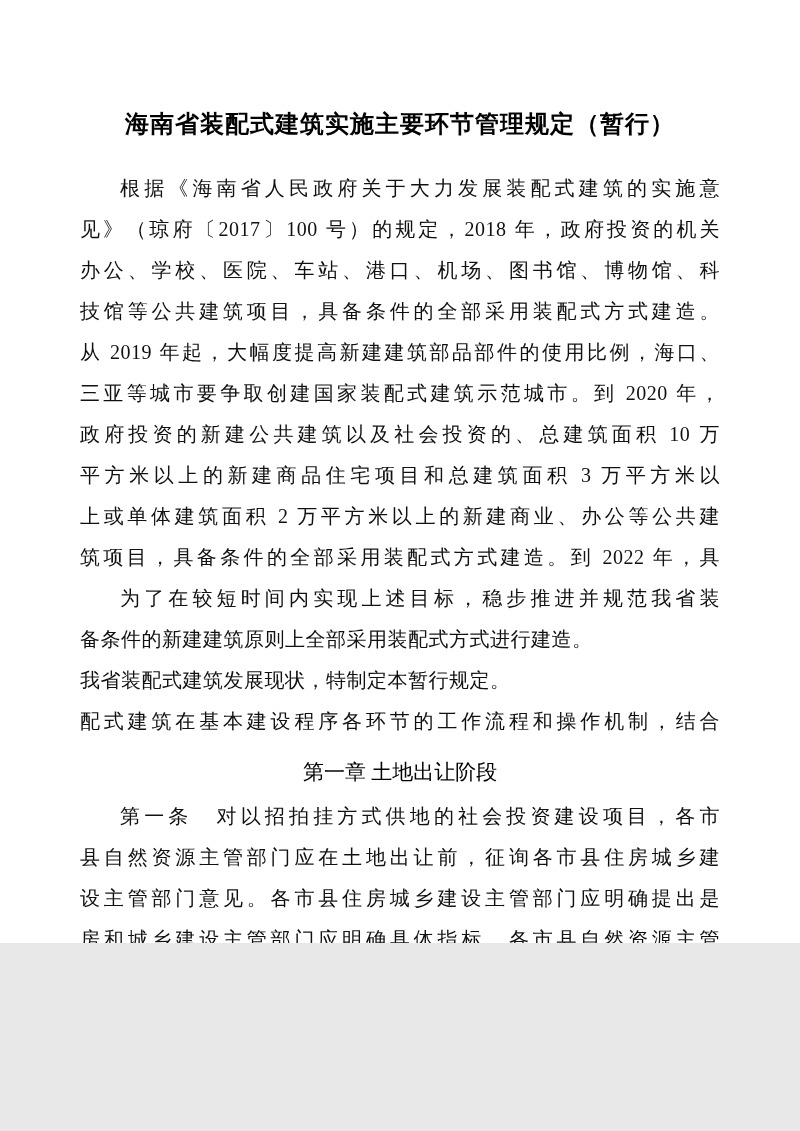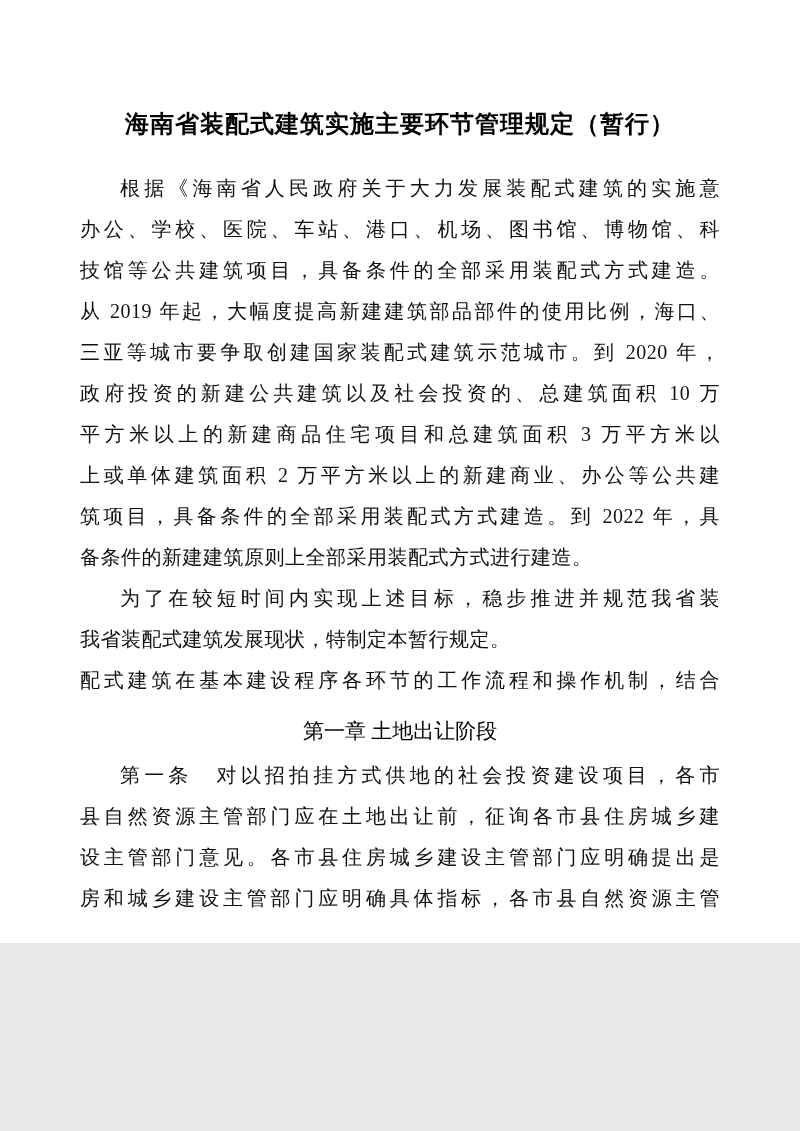--- a/index.html
+++ b/index.html
@@ -70,30 +70,31 @@
     color: #222222;
   }
 </style>
 </head>
 <body>
 
 <div class="page">
   <h1 class="doc-title">海南省装配式建筑实施主要环节管理规定（暂行）</h1>
   <div class="content" id="doc-content">
       <div class="line indent">根据《海南省人民政府关于大力发展装配式建筑的实施意</div>
+      <div class="line">见》（琼府〔2017〕100 号）的规定，2018 年，政府投资的机关</div>
       <div class="line">办公、学校、医院、车站、港口、机场、图书馆、博物馆、科</div>
       <div class="line">技馆等公共建筑项目，具备条件的全部采用装配式方式建造。</div>
       <div class="line">从 2019 年起，大幅度提高新建建筑部品部件的使用比例，海口、</div>
       <div class="line">三亚等城市要争取创建国家装配式建筑示范城市。到 2020 年，</div>
       <div class="line">政府投资的新建公共建筑以及社会投资的、总建筑面积 10 万</div>
       <div class="line">平方米以上的新建商品住宅项目和总建筑面积 3 万平方米以</div>
       <div class="line">上或单体建筑面积 2 万平方米以上的新建商业、办公等公共建</div>
       <div class="line">筑项目，具备条件的全部采用装配式方式建造。到 2022 年，具</div>
+      <div class="line indent">为了在较短时间内实现上述目标，稳步推进并规范我省装</div>
       <div class="line end">备条件的新建建筑原则上全部采用装配式方式进行建造。</div>
-      <div class="line indent">为了在较短时间内实现上述目标，稳步推进并规范我省装</div>
       <div class="line end">我省装配式建筑发展现状，特制定本暂行规定。</div>
       <div class="line">配式建筑在基本建设程序各环节的工作流程和操作机制，结合</div>
       <div class="chapter-heading">第一章 土地出让阶段</div>
       <div class="line indent">第一条　对以招拍挂方式供地的社会投资建设项目，各市</div>
       <div class="line">县自然资源主管部门应在土地出让前，征询各市县住房城乡建</div>
       <div class="line">设主管部门意见。各市县住房城乡建设主管部门应明确提出是</div>
       <div class="line">房和城乡建设主管部门应明确具体指标，各市县自然资源主管</div>
     </div>
   <div class="page-footer">- 1 -</div>
 </div>

